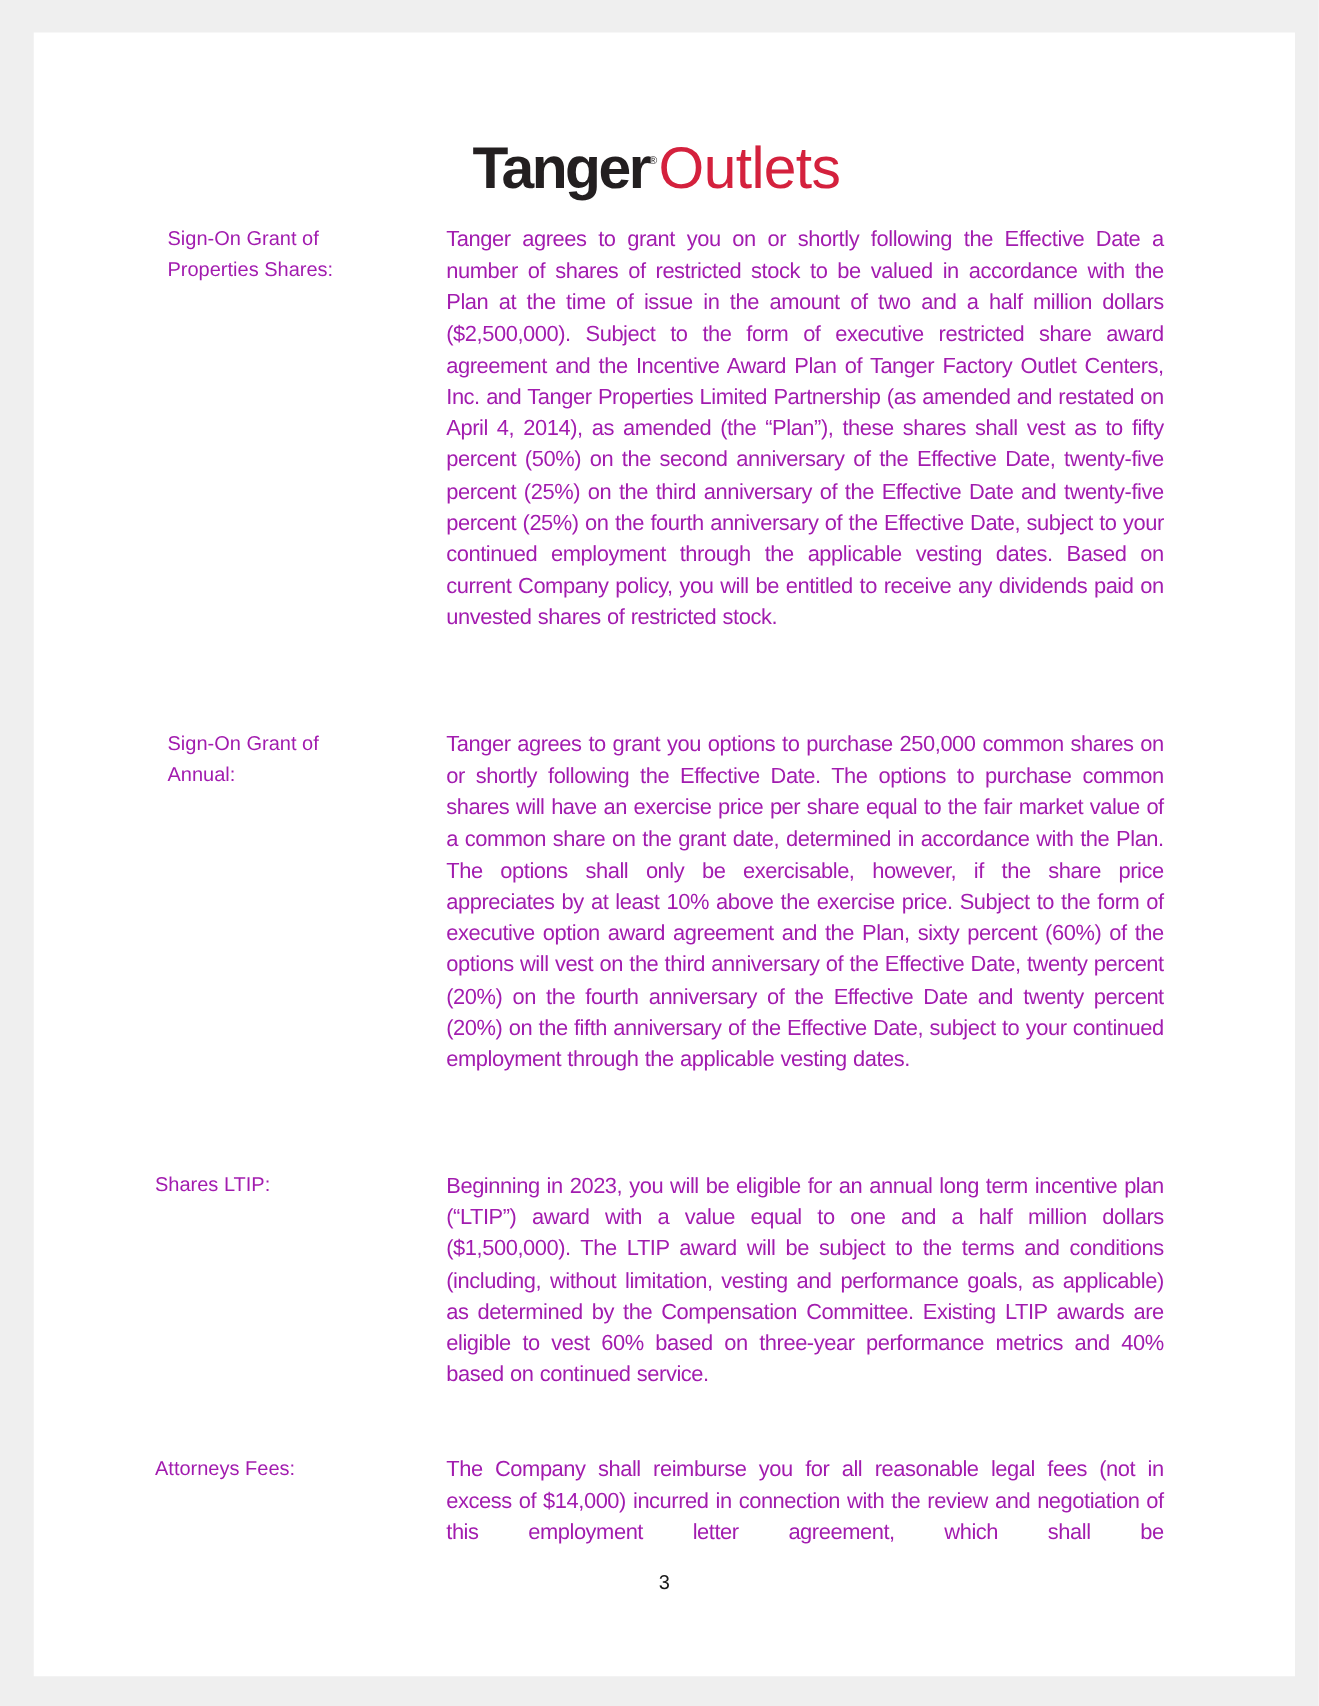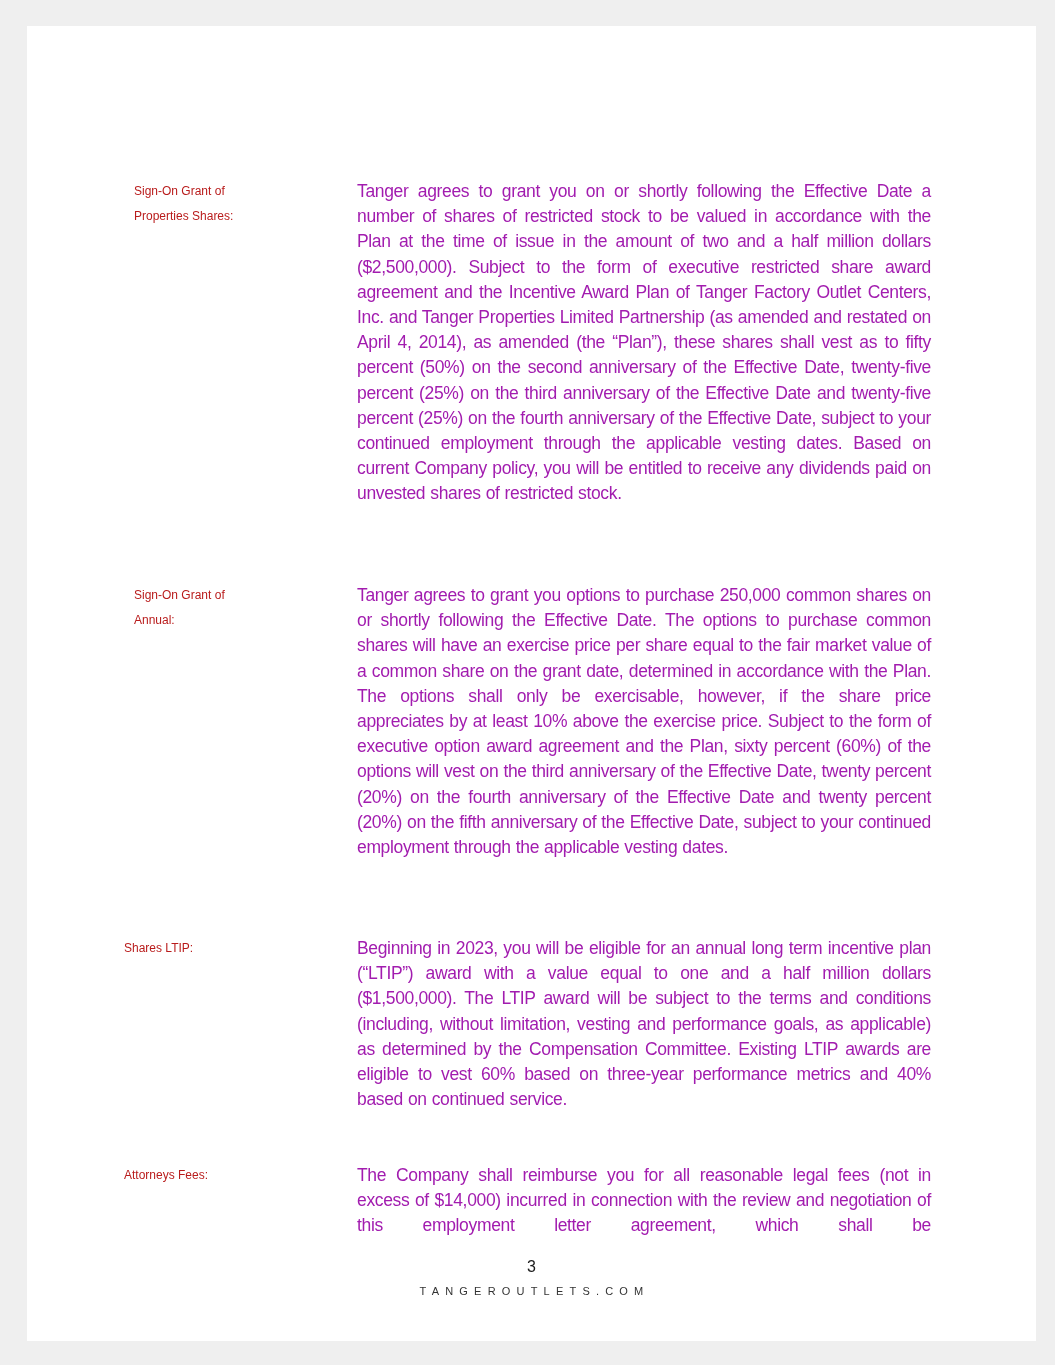--- a/index.html
+++ b/index.html
@@ -53,23 +53,23 @@
       color: #d4213d;
       letter-spacing: -0.5px;
     }
     .row {
       position: absolute;
       left: 0;
       width: 100%;
     }
     .label {
       position: absolute;
-      font-size: 12px;
+      font-size: 16px;
       line-height: 25.2px;
-      color: #b91c1c;
+      color: #a21caf;
     }
     .label.indent-a { left: 107px; }
     .label.indent-b { left: 97px; }
     .body-text {
       position: absolute;
       left: 330px;
       width: 574px;
       font-size: 17.5px;
       line-height: 25.2px;
       text-align: justify;
@@ -102,20 +102,23 @@
       color: #333333;
       padding-left: 6px;
       box-sizing: border-box;
     }
   </style>
 </head>
 <body>
 
 <div class="page">
 
+  <div class="logo">
+    <span class="tanger">Tanger</span><span class="reg">®</span><span class="outlets">Outlets</span>
+  </div>
 
   <div class="row" style="top:153px;">
     <div class="label indent-a">
       <div>Sign-On Grant of</div>
       <div>Properties Shares:</div>
     </div>
     <div class="body-text">
       <p>Tanger agrees to grant you on or shortly following the Effective Date a number of shares of restricted stock to be valued in accordance with the Plan at the time of issue in the amount of two and a half million dollars ($2,500,000). Subject to the form of executive restricted share award agreement and the Incentive Award Plan of Tanger Factory Outlet Centers, Inc. and Tanger Properties Limited Partnership (as amended and restated on April 4, 2014), as amended (the “Plan”), these shares shall vest as to fifty percent (50%) on the second anniversary of the Effective Date, twenty-five percent (25%) on the third anniversary of the Effective Date and twenty-five percent (25%) on the fourth anniversary of the Effective Date, subject to your continued employment through the applicable vesting dates. Based on current Company policy, you will be entitled to receive any dividends paid on unvested shares of restricted stock.</p>
     </div>
   </div>
@@ -142,14 +145,13 @@
   <div class="row" style="top:1137px;">
     <div class="label indent-b">
       <div>Attorneys Fees:</div>
     </div>
     <div class="body-text" style="text-align-last: justify;">
       <p>The Company shall reimburse you for all reasonable legal fees (not in excess of $14,000) incurred in connection with the review and negotiation of this employment letter agreement, which shall be</p>
     </div>
   </div>
 
   <div class="page-number">3</div>
-  <div class="footer-url">TANGEROUTLETS.COM</div>
 </div>
 
 </body></html>

